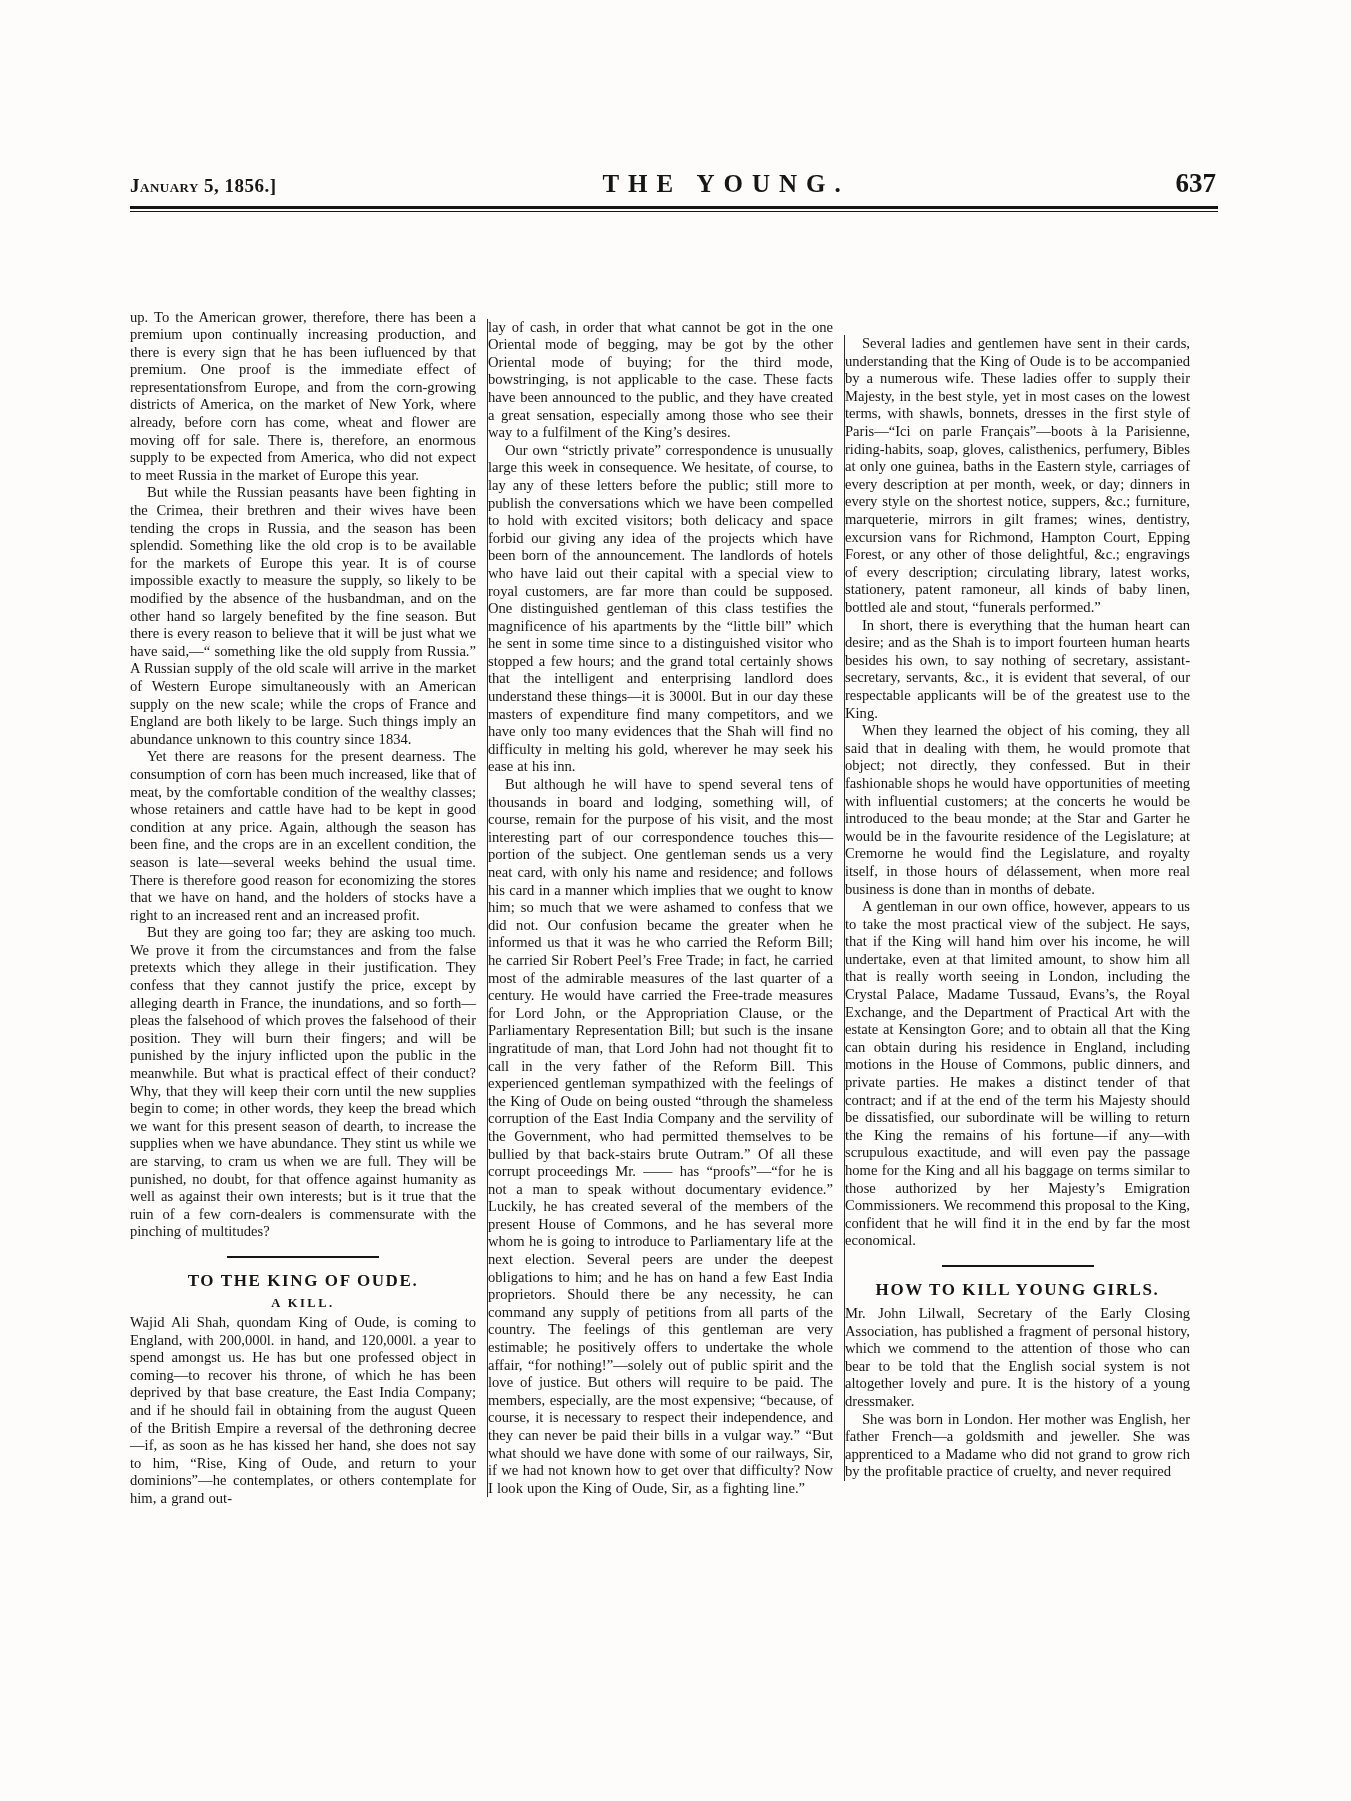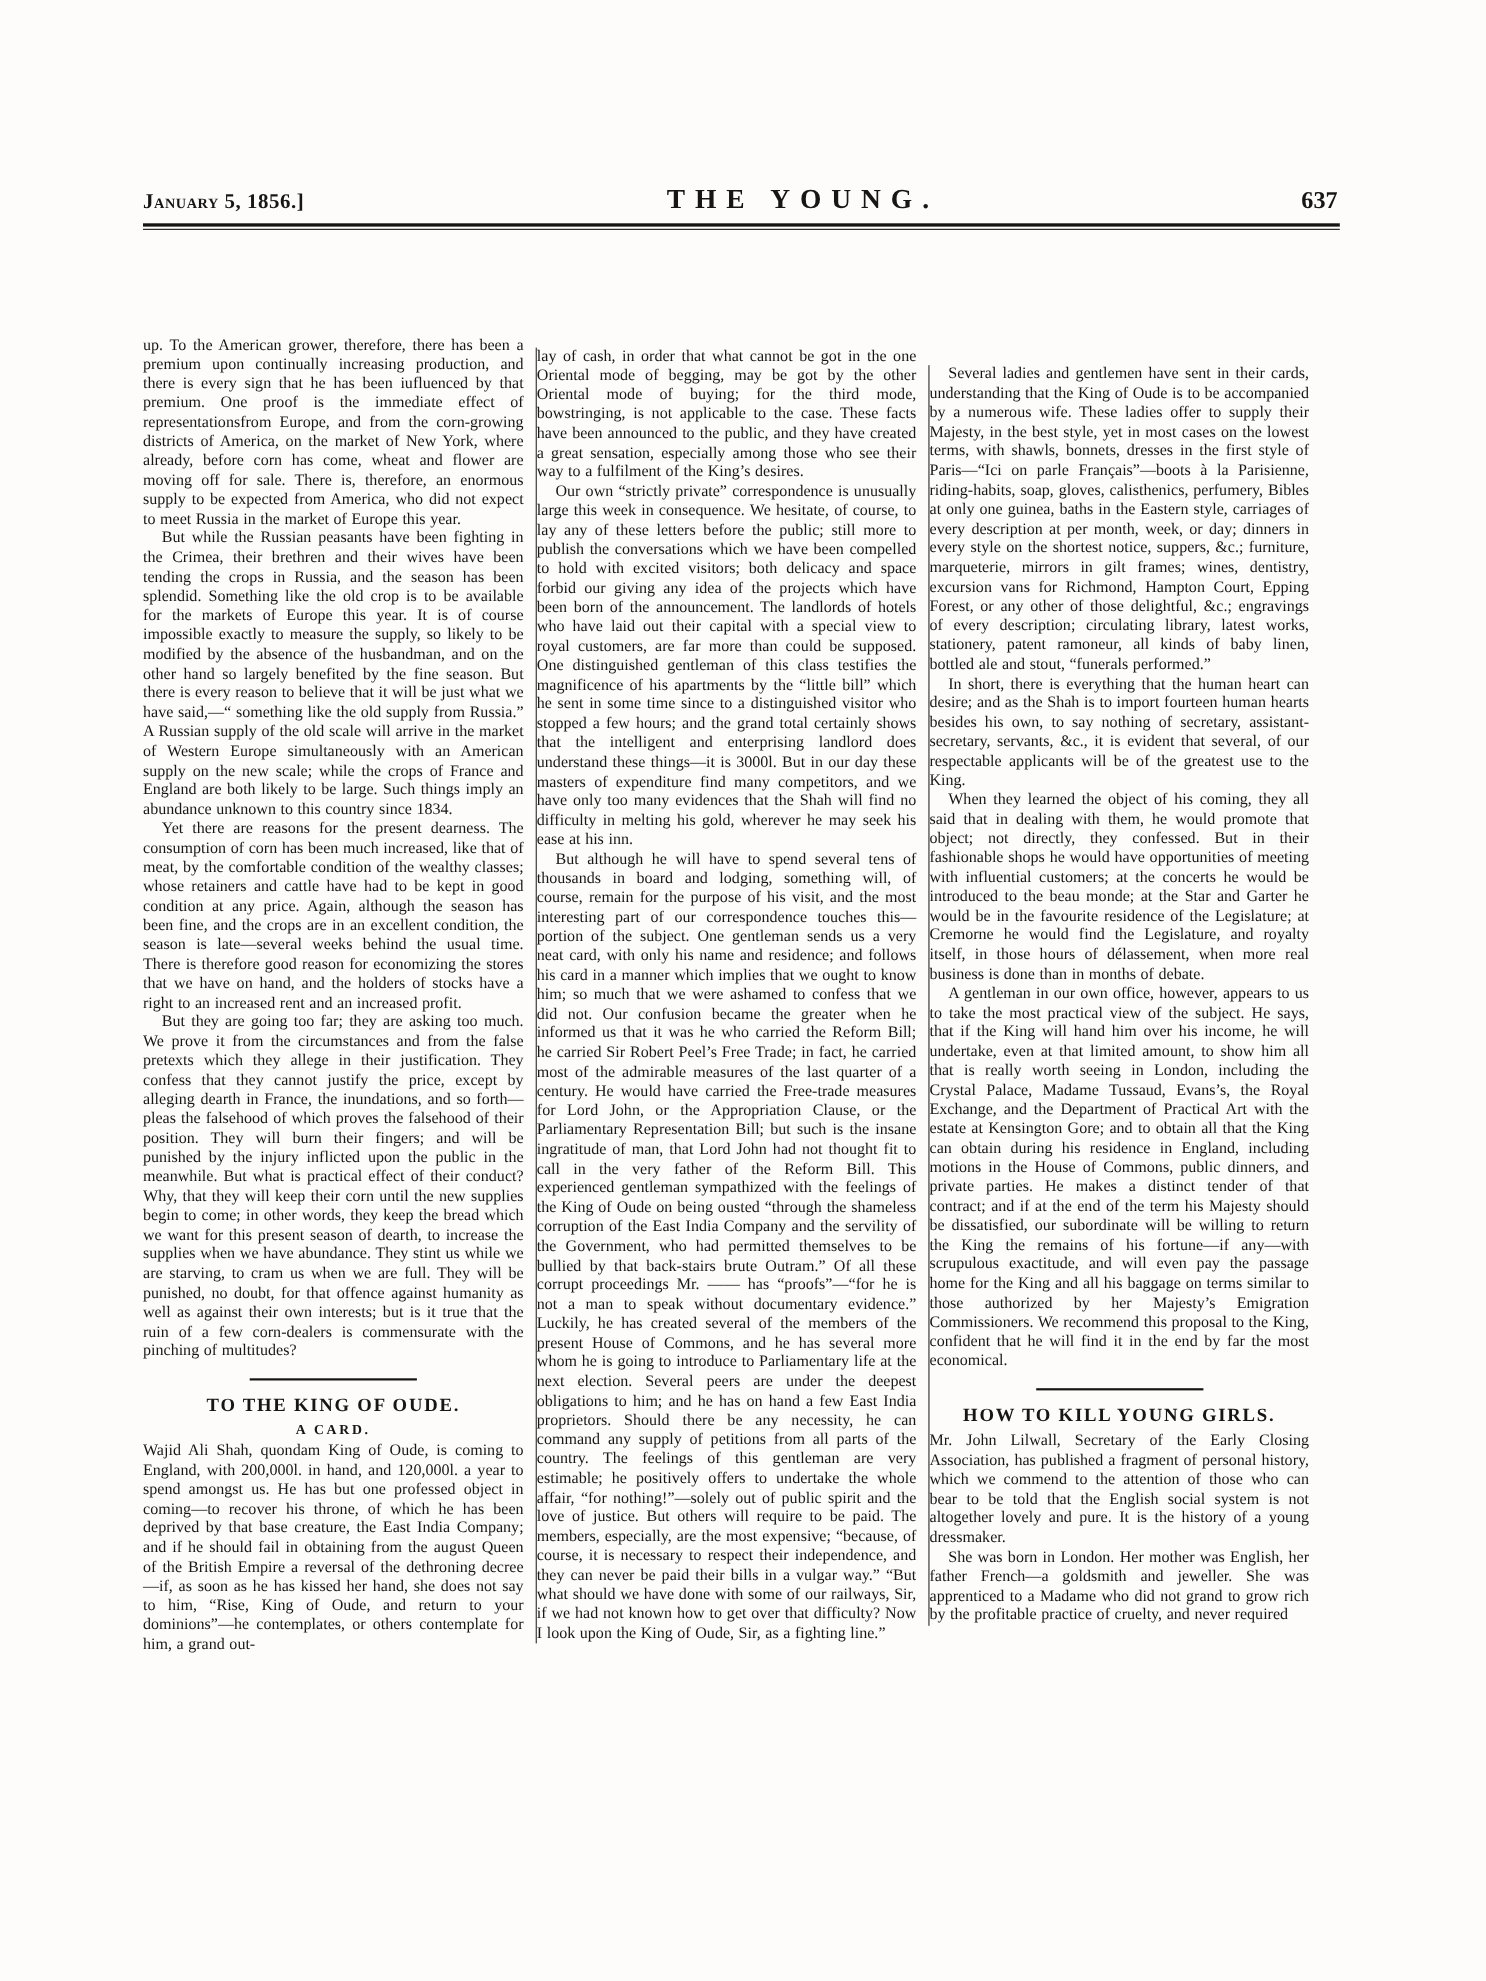--- a/index.html
+++ b/index.html
@@ -37,21 +37,21 @@
   .m-title {
     flex: 1;
     text-align: center;
     font-weight: 700;
     font-size: 25px;
     letter-spacing: 9px;
     white-space: nowrap;
   }
   .m-page {
     font-weight: 700;
-    font-size: 22px;
+    font-size: 27px;
     white-space: nowrap;
   }
   .head-rule {
     border-top: 3px solid #141414;
     border-bottom: 1px solid #141414;
     height: 2px;
   }
   .cols {
     display: flex;
     margin-top: 10px;
@@ -110,21 +110,21 @@
 
   <div class="cols">
 
     <div class="col">
       <p class="article-paragraph noindent">up. To the American grower, therefore, there has been a premium upon continually increasing production, and there is every sign that he has been iufluenced by that premium. One proof is the immediate effect of representationsfrom Europe, and from the corn-growing districts of America, on the market of New York, where already, before corn has come, wheat and flower are moving off for sale. There is, therefore, an enormous supply to be expected from America, who did not expect to meet Russia in the market of Europe this year.</p>
       <p class="article-paragraph">But while the Russian peasants have been fighting in the Crimea, their brethren and their wives have been tending the crops in Russia, and the season has been splendid. Something like the old crop is to be available for the markets of Europe this year. It is of course impossible exactly to measure the supply, so likely to be modified by the absence of the husbandman, and on the other hand so largely benefited by the fine season. But there is every reason to believe that it will be just what we have said,—“ something like the old supply from Russia.” A Russian supply of the old scale will arrive in the market of Western Europe simultaneously with an American supply on the new scale; while the crops of France and England are both likely to be large. Such things imply an abundance unknown to this country since 1834.</p>
       <p class="article-paragraph">Yet there are reasons for the present dearness. The consumption of corn has been much increased, like that of meat, by the comfortable condition of the wealthy classes; whose retainers and cattle have had to be kept in good condition at any price. Again, although the season has been fine, and the crops are in an excellent condition, the season is late—several weeks behind the usual time. There is therefore good reason for economizing the stores that we have on hand, and the holders of stocks have a right to an increased rent and an increased profit.</p>
       <p class="article-paragraph">But they are going too far; they are asking too much. We prove it from the circumstances and from the false pretexts which they allege in their justification. They confess that they cannot justify the price, except by alleging dearth in France, the inundations, and so forth—pleas the falsehood of which proves the falsehood of their position. They will burn their fingers; and will be punished by the injury inflicted upon the public in the meanwhile. But what is practical effect of their conduct? Why, that they will keep their corn until the new supplies begin to come; in other words, they keep the bread which we want for this present season of dearth, to increase the supplies when we have abundance. They stint us while we are starving, to cram us when we are full. They will be punished, no doubt, for that offence against humanity as well as against their own interests; but is it true that the ruin of a few corn-dealers is commensurate with the pinching of multitudes?</p>
       <div class="section-rule"></div>
       <h3 class="article-heading">TO THE KING OF OUDE.</h3>
-      <h4 class="article-subheading">A CARD.</h4>
+      <h4 class="article-subheading">A KILL.</h4>
       <p class="article-paragraph noindent">Wajid Ali Shah, quondam King of Oude, is coming to England, with 200,000l. in hand, and 120,000l. a year to spend amongst us. He has but one professed object in coming—to recover his throne, of which he has been deprived by that base creature, the East India Company; and if he should fail in obtaining from the august Queen of the British Empire a reversal of the dethroning decree—if, as soon as he has kissed her hand, she does not say to him, “Rise, King of Oude, and return to your dominions”—he contemplates, or others contemplate for him, a grand out-</p>
     </div>
 
     <div class="col">
       <p class="article-paragraph noindent">lay of cash, in order that what cannot be got in the one Oriental mode of begging, may be got by the other Oriental mode of buying; for the third mode, bowstringing, is not applicable to the case. These facts have been announced to the public, and they have created a great sensation, especially among those who see their way to a fulfilment of the King’s desires.</p>
       <p class="article-paragraph">Our own “strictly private” correspondence is unusually large this week in consequence. We hesitate, of course, to lay any of these letters before the public; still more to publish the conversations which we have been compelled to hold with excited visitors; both delicacy and space forbid our giving any idea of the projects which have been born of the announcement. The landlords of hotels who have laid out their capital with a special view to royal customers, are far more than could be supposed. One distinguished gentleman of this class testifies the magnificence of his apartments by the “little bill” which he sent in some time since to a distinguished visitor who stopped a few hours; and the grand total certainly shows that the intelligent and enterprising landlord does understand these things—it is 3000l. But in our day these masters of expenditure find many competitors, and we have only too many evidences that the Shah will find no difficulty in melting his gold, wherever he may seek his ease at his inn.</p>
       <p class="article-paragraph">But although he will have to spend several tens of thousands in board and lodging, something will, of course, remain for the purpose of his visit, and the most interesting part of our correspondence touches this—portion of the subject. One gentleman sends us a very neat card, with only his name and residence; and follows his card in a manner which implies that we ought to know him; so much that we were ashamed to confess that we did not. Our confusion became the greater when he informed us that it was he who carried the Reform Bill; he carried Sir Robert Peel’s Free Trade; in fact, he carried most of the admirable measures of the last quarter of a century. He would have carried the Free-trade measures for Lord John, or the Appropriation Clause, or the Parliamentary Representation Bill; but such is the insane ingratitude of man, that Lord John had not thought fit to call in the very father of the Reform Bill. This experienced gentleman sympathized with the feelings of the King of Oude on being ousted “through the shameless corruption of the East India Company and the servility of the Government, who had permitted themselves to be bullied by that back-stairs brute Outram.” Of all these corrupt proceedings Mr. —— has “proofs”—“for he is not a man to speak without documentary evidence.” Luckily, he has created several of the members of the present House of Commons, and he has several more whom he is going to introduce to Parliamentary life at the next election. Several peers are under the deepest obligations to him; and he has on hand a few East India proprietors. Should there be any necessity, he can command any supply of petitions from all parts of the country. The feelings of this gentleman are very estimable; he positively offers to undertake the whole affair, “for nothing!”—solely out of public spirit and the love of justice. But others will require to be paid. The members, especially, are the most expensive; “because, of course, it is necessary to respect their independence, and they can never be paid their bills in a vulgar way.” “But what should we have done with some of our railways, Sir, if we had not known how to get over that difficulty? Now I look upon the King of Oude, Sir, as a fighting line.”</p>
     </div>
 
     <div class="col">

